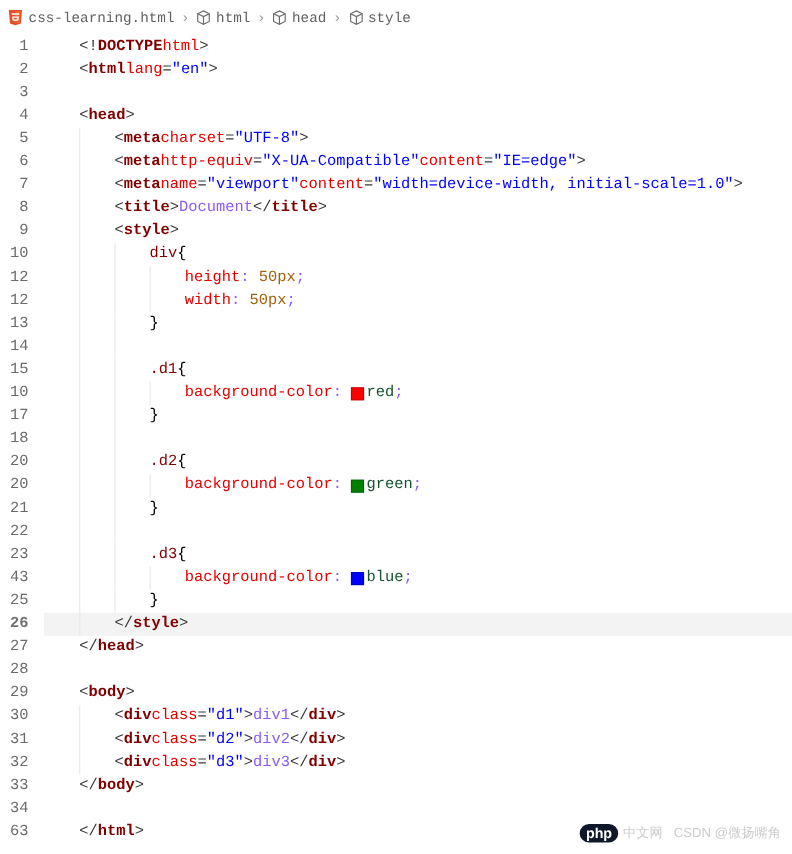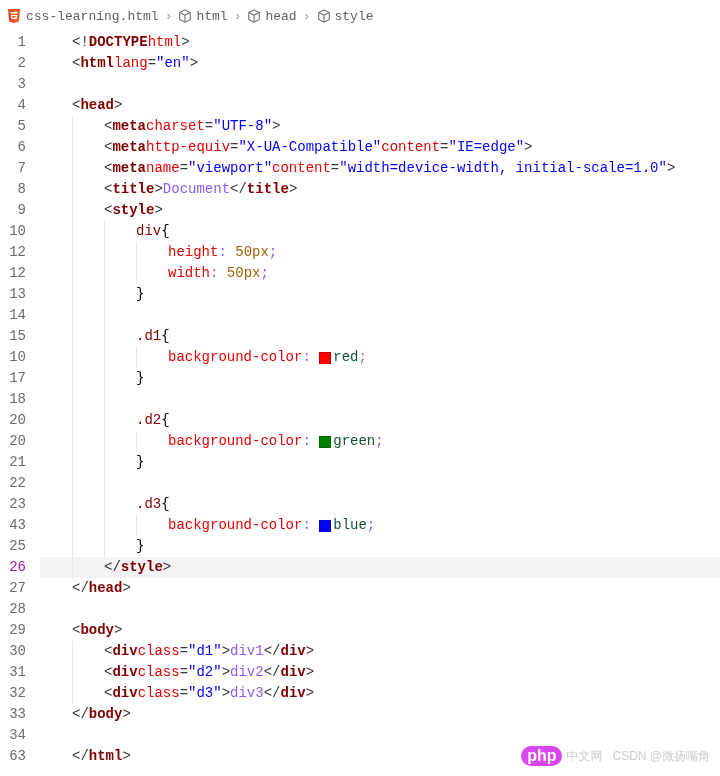--- a/index.html
+++ b/index.html
@@ -38,21 +38,21 @@
 }
 .gutter {
   text-align: right;
   color: #237893;
   padding-right: 14px;
   padding-left: 6px;
   user-select: none;
   min-width: 40px;
 }
 .gutter .ln { height: 21px; color: #6b6b6b; }
-.gutter .ln.active { color: #a21caf; font-weight: 400;}
+.gutter .ln.active { color: #737373; font-weight: 700;}
 .code {
   flex: 1;
   white-space: pre;
   position: relative;
 }
 .row { height: 21px; display: flex; align-items: center;}
 .row.active { background: #f3f3f3; }
 .ig { display:inline-block; width: 32px; height: 21px; border-left: 1px solid #e8e8e8; flex-shrink:0;}
 .ig.first { border-left: none; }
 .c-tag { color: #800000; font-weight: bold; }
@@ -77,25 +77,25 @@
   right: 10px;
   bottom: 10px;
   font-size: 12px;
   color: #ccc;
   display: flex;
   align-items: center;
   gap: 4px;
   font-family: Arial, sans-serif;
 }
 .watermark .php-badge {
-  background: #d946ef;
+  background: #0f172a;
   color: #fff;
   border-radius: 10px;
   padding: 1px 6px;
-  font-size: 16px;
+  font-size: 13px;
   font-weight: bold;
 }
 </style>
 </head>
 <body>
 
 <div class="breadcrumb">
   <span class="crumb">
     <span class="icon-html5">
       <svg viewBox="0 0 16 16" width="16" height="16">

